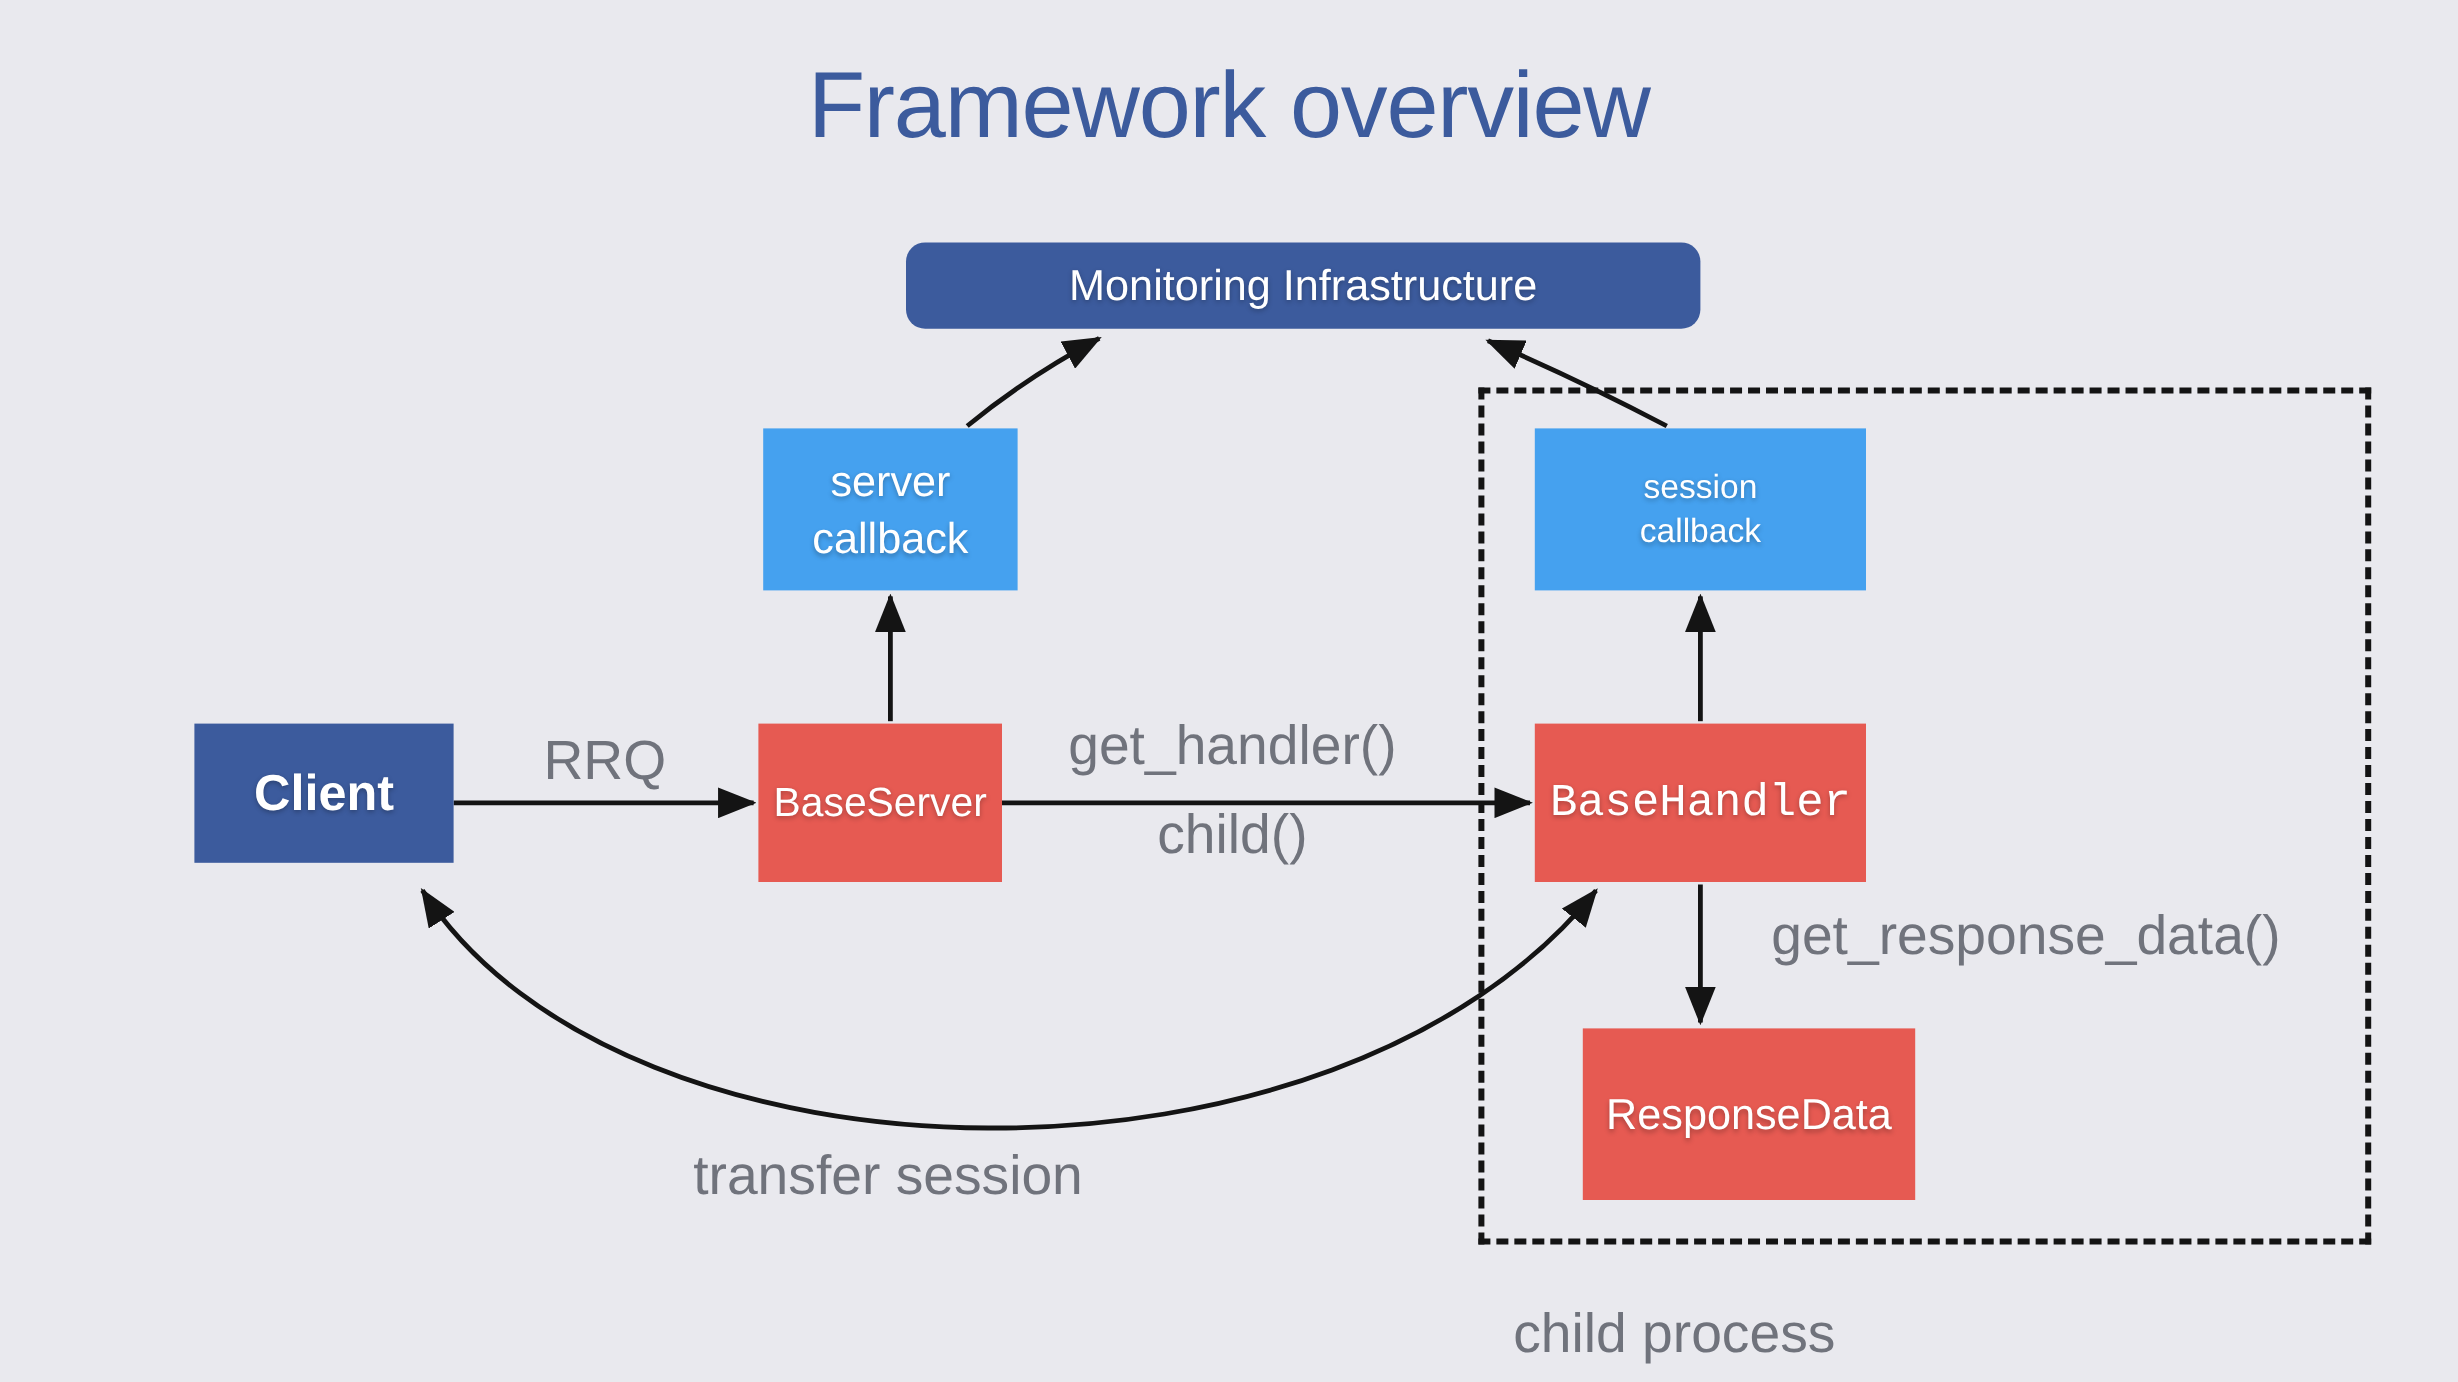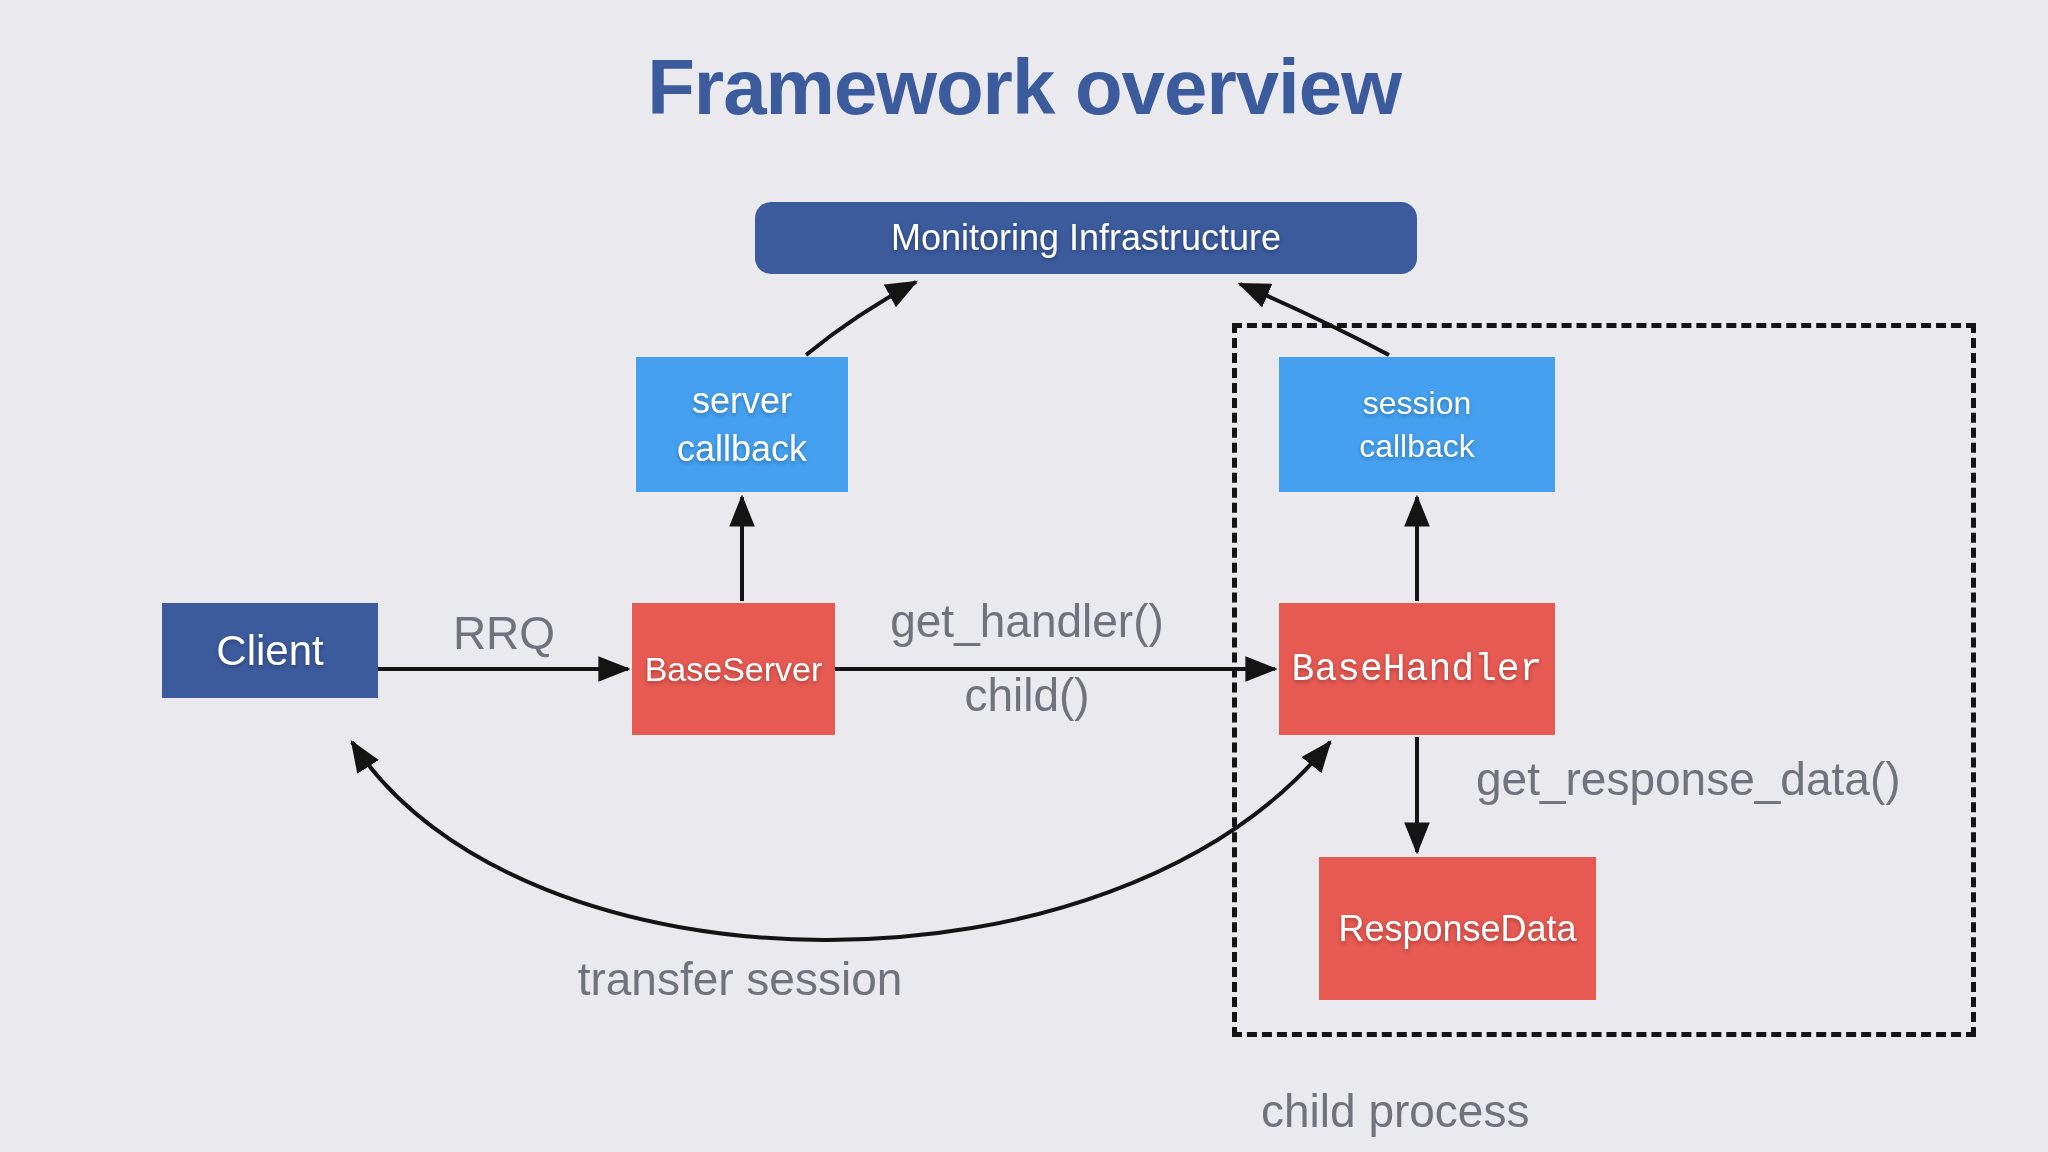--- a/index.html
+++ b/index.html
@@ -17,41 +17,41 @@
     background:var(--background);
     font-family:"Liberation Sans", sans-serif;
     position:relative;
     overflow:hidden;
   }
   .stage{position:absolute;left:0;top:0;width:2048px;height:1152px;}
 
   .title{
     position:absolute;left:0;right:0;top:42px;
     text-align:center;
-    font-size:78px;font-weight:bold;
+    font-size:78px;font-weight:normal;
     color:var(--dark-blue);
     letter-spacing:-1px;
   }
 
   .node{
     position:absolute;
     display:flex;align-items:center;justify-content:center;
     text-align:center;
     color:var(--text-white);
     text-shadow:0 2px 4px rgba(0,0,0,.28);
     z-index:3;
   }
   .node-dark{background:var(--dark-blue);}
   .node-blue{background:var(--light-blue);}
   .node-red{background:var(--red);}
 
   .node-monitoring{left:755px;top:202px;width:662px;height:72px;border-radius:16px;font-size:36px;}
   .node-server-callback{left:636px;top:357px;width:212px;height:135px;font-size:36px;line-height:1.32;padding:0 26px;}
-  .node-session-callback{left:1279px;top:357px;width:276px;height:135px;font-size:32px;line-height:1.32;padding:0 48px;}
-  .node-client{left:162px;top:603px;width:216px;height:95px;font-size:42px;}
+  .node-session-callback{left:1279px;top:357px;width:276px;height:135px;font-size:28px;line-height:1.32;padding:0 48px;}
+  .node-client{left:162px;top:603px;width:216px;height:116px;font-size:42px;font-weight:bold;}
   .node-base-server{left:632px;top:603px;width:203px;height:132px;font-size:34px;}
   .node-base-handler{left:1279px;top:603px;width:276px;height:132px;font-size:38px;font-family:Liberation Mono, monospace;}
   .node-response-data{left:1279px;top:857px;width:277px;height:143px;font-size:36px;margin-left:40px;}
 
   .dashed-box{
     position:absolute;left:1232px;top:323px;width:744px;height:714px;
     border:5px dashed var(--arrow-black);
     z-index:1;
   }
 

